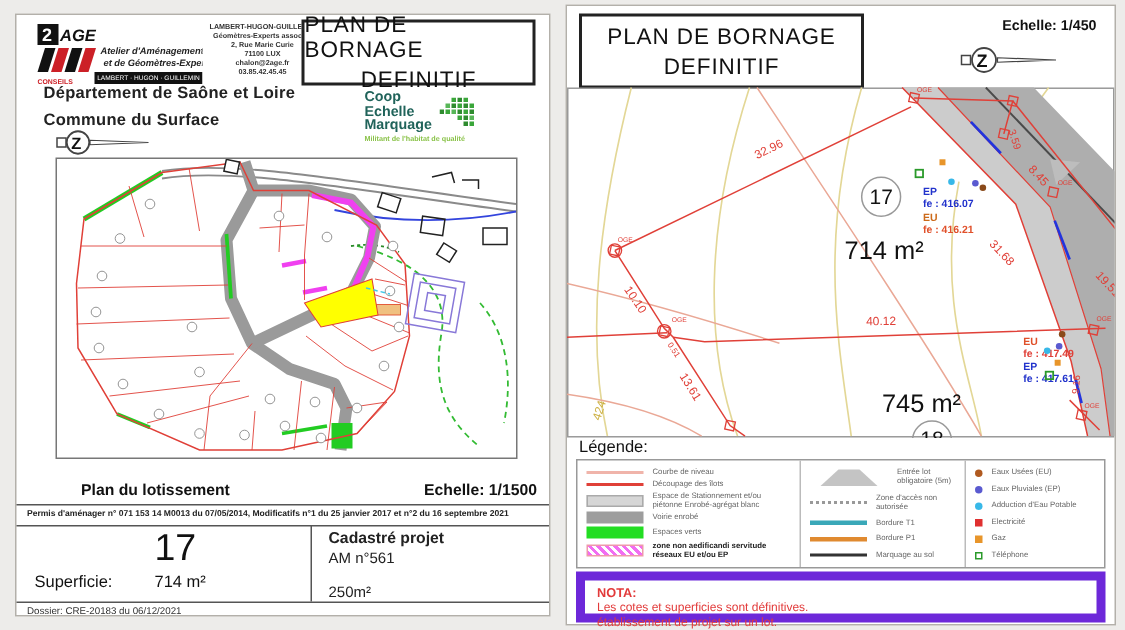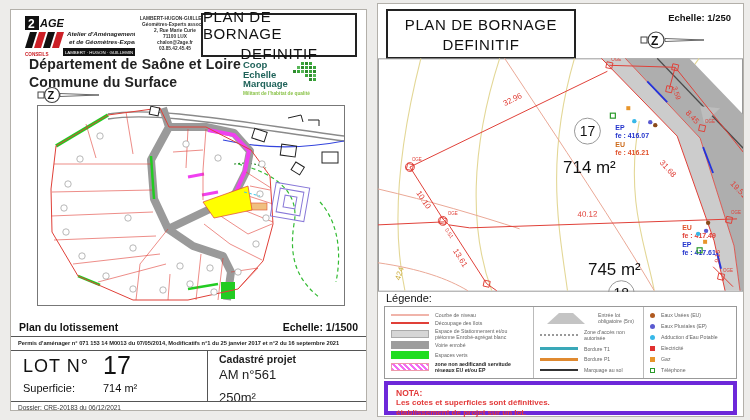--- a/index.html
+++ b/index.html
@@ -7,32 +7,32 @@
           font-family:"Liberation Sans",sans-serif;color:#111;}
   .sheet{position:absolute;background:#fff;border:1px solid #b3b0aa;box-sizing:border-box;}
   #sheet-left{left:10px;top:9px;width:357px;height:402px;}
   #sheet-right{left:377px;top:3px;width:367px;height:414px;}
   .abs{position:absolute;}
   
   .title-box{border:2px solid #222;display:flex;flex-direction:column;align-items:center;justify-content:center;background:#fff;}
   .title-box .t1{font-size:15px;letter-spacing:.6px;}
   .title-box .t2{font-size:15px;letter-spacing:.6px;margin-top:3px;}
   #addr{width:96px;text-align:center;font-size:4.8px;line-height:6px;color:#333;font-weight:600;}
-  .dept{font-size:14px;font-weight:600;color:#222;letter-spacing:.2px;}
+  .dept{font-size:11px;font-weight:600;color:#222;letter-spacing:.2px;}
   .coop-name{font-size:9.5px;font-weight:700;color:#20635a;line-height:9.5px;}
   .coop-tag{font-size:4.8px;color:#8bc34a;font-weight:600;margin-top:2px;}
   .rule{position:absolute;border-top:1px solid #555;left:0;right:0;}
   .map-box{border:1px solid #777;}
-  .plan-row{font-size:10.5px;font-weight:600;color:#111;}
+  .plan-row{font-size:10.5px;font-weight:600;color:#111;margin-left:35px;}
   .permit{font-size:5.7px;font-weight:700;color:#222;}
   .lot-label{font-size:18px;color:#111;letter-spacing:1px;}
   .lot-num{font-size:25px;color:#111;}
   .sup-label{font-size:11px;color:#111;}
   .cad-label{font-size:10.5px;font-weight:700;color:#222;}
-  .cad-val{font-size:13px;color:#222;}
+  .cad-val{font-size:10px;color:#222;}
   .dossier{font-size:6.5px;color:#333;}
   
   #r-title{left:8px;top:5px;width:186px;height:46px;}
   #r-title .t1,#r-title .t2{font-size:15px;}
   .echelle{font-size:9.5px;font-weight:700;}
   
   .legend-title{font-size:11px;font-weight:400;}
   .legend-box{border:1px solid #999;display:flex;box-sizing:border-box;background:#fff;}
   .lcol{padding:5px 6px;display:flex;flex-direction:column;justify-content:space-between;box-sizing:border-box;}
   .lcol+.lcol{border-left:1px solid #bbb;}
@@ -52,23 +52,23 @@
   .sw-orange{height:2.5px;background:#e08a30;}
   .sw-black{height:1.5px;background:#333;}
   .g{width:5px;height:5px;flex:0 0 5px;border-radius:50%;}
   .g-eu{background:#b05a20;}
   .g-ep{background:#5a5ad0;}
   .g-aep{background:#38b8e8;}
   .g-sq{border-radius:0;}
   .g-elec{background:#e03030;}
   .g-gaz{background:#e8952a;}
   .g-tel{background:#fff;border:1.4px solid #2a9a2a;box-sizing:border-box;}
-  .nota-box{border:4px solid #6d28d9;color:#e23a3a;padding:3px 8px;box-sizing:border-box;background:#fff;}
+  .nota-box{border:6px solid #6d28d9;color:#e23a3a;padding:3px 8px;box-sizing:border-box;background:#fff;}
   .nota-box .nt{font-weight:700;font-size:8.5px;}
-  .nota-box .nl{font-weight:700;font-size:8px;line-height:9.5px;}
+  .nota-box .nl{font-weight:400;font-size:8px;line-height:9.5px;}
   svg text{font-family:"Liberation Sans",sans-serif;}
 </style>
 </head>
 <body>
 
 <div id="canvas">
 
   <div class="sheet" id="sheet-left">
 
     <svg class="abs" style="left:12px;top:4px" width="112" height="46" viewBox="0 0 112 46">
@@ -106,21 +106,21 @@
     <div class="abs dept" style="left:18px;top:64px">Commune du Surface</div>
 
     <svg class="abs" style="left:26px;top:76px" width="64" height="18" viewBox="0 0 64 18">
       <rect x="1" y="6" width="6" height="6" fill="none" stroke="#444" stroke-width="1"></rect>
       <circle cx="15" cy="9" r="7.5" fill="#fff" stroke="#444" stroke-width="1.2"></circle>
       <text x="10.5" y="13" font-size="11" font-weight="bold" fill="#111">Z</text>
       <path d="M23,7.5 L62,9 L23,10.5 Z" fill="#fff" stroke="#444" stroke-width="0.8"></path>
     </svg>
 
     <div class="abs" style="left:232px;top:50px">
-      <div style="display:flex;gap:5px;align-items:center">
+      <div style="display:flex;gap:5px;align-items:flex-end">
         <div>
           <div class="coop-name">Coop</div>
           <div class="coop-name">Echelle</div>
           <div class="coop-name">Marquage</div>
         </div>
         <svg width="30" height="24" viewBox="0 0 30 24">
           <g fill="#3aa63a">
             <rect x="8" y="0" width="3" height="3"></rect>
               <rect x="12" y="0" width="3" height="3" fill="#2e8b2e"></rect>
               <rect x="16" y="0" width="3" height="3"></rect>
@@ -258,39 +258,38 @@
     </svg>
 
     <div class="abs plan-row" style="left:8px;top:311px">Plan du lotissement</div>
     <div class="abs plan-row" style="right:8px;top:311px">Echelle: 1/1500</div>
     <div class="rule" style="top:326px"></div>
     <div class="abs permit" style="left:7px;top:330px;right:4px">Permis d'aménager n° 071 153 14 M0013 du 07/05/2014, Modificatifs n°1 du 25 janvier 2017 et n°2 du 16 septembre 2021</div>
     <div class="rule" style="top:340px"></div>
 
     <div class="abs" style="left:0;top:340px;width:100%;height:51px">
       <div class="abs" style="left:196px;top:0;height:51px;border-left:1px solid #555"></div>
-      <span class="abs lot-label" style="left:12px;top:6px">LOT N°</span>
       <span class="abs lot-num" style="left:92px;top:1px">17</span>
       <span class="abs sup-label" style="left:12px;top:32px">Superficie:</span>
       <span class="abs sup-label" style="left:92px;top:32px">714 m²</span>
       <span class="abs cad-label" style="left:208px;top:3px">Cadastré projet</span>
       <span class="abs cad-val" style="left:208px;top:17px">AM n°561</span>
       <span class="abs cad-val" style="left:208px;top:40px">250m²</span>
     </div>
     <div class="rule" style="top:391px"></div>
     <div class="abs dossier" style="left:7px;top:394px">Dossier: CRE-20183 du 06/12/2021</div>
   </div>
 
   <div class="sheet" id="sheet-right">
 
     <div class="abs title-box" id="r-title">
       <div class="t1">PLAN DE BORNAGE</div>
       <div class="t2">DEFINITIF</div>
     </div>
-    <div class="abs echelle" style="right:12px;top:8px">Echelle: 1/250</div>
+    <div class="abs echelle" style="right:12px;top:8px">Echelle: 1/450</div>
 
     <svg class="abs" style="left:262px;top:26px" width="66" height="20" viewBox="0 0 66 20">
       <rect x="1" y="7" width="6" height="6" fill="none" stroke="#444" stroke-width="1"></rect>
       <circle cx="16" cy="10" r="8" fill="#fff" stroke="#444" stroke-width="1.2"></circle>
       <text x="11" y="14.5" font-size="12" font-weight="bold" fill="#111">Z</text>
       <path d="M25,8.5 L64,10 L25,11.5 Z" fill="#fff" stroke="#444" stroke-width="0.8"></path>
     </svg>
 
     <svg class="abs" style="left:0px;top:54px" width="365" height="234" viewBox="378 57 366 234">
       <rect x="378.5" y="57.5" width="365" height="233" fill="#fff" stroke="#999" stroke-width="1"></rect>

